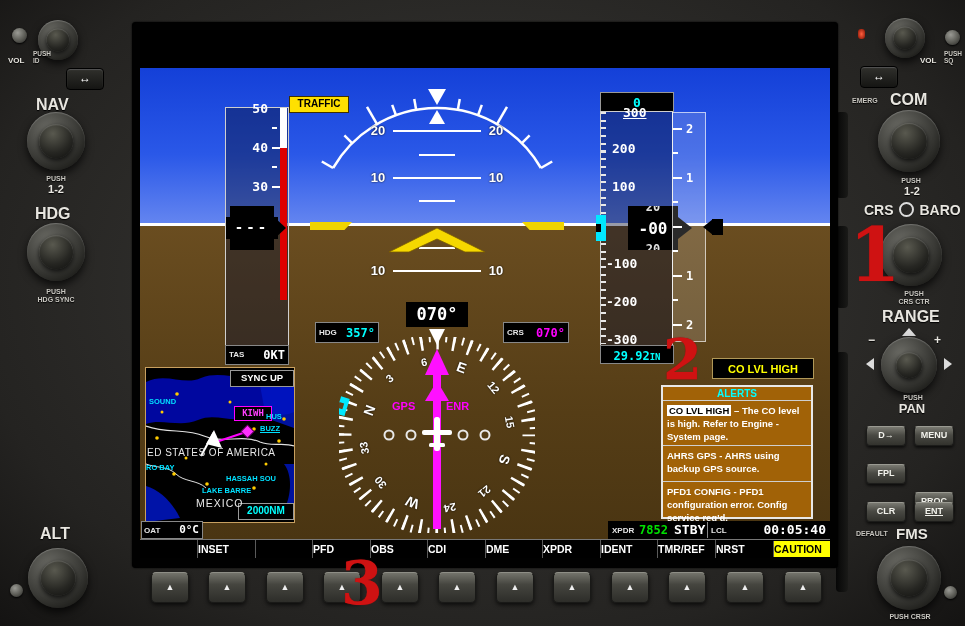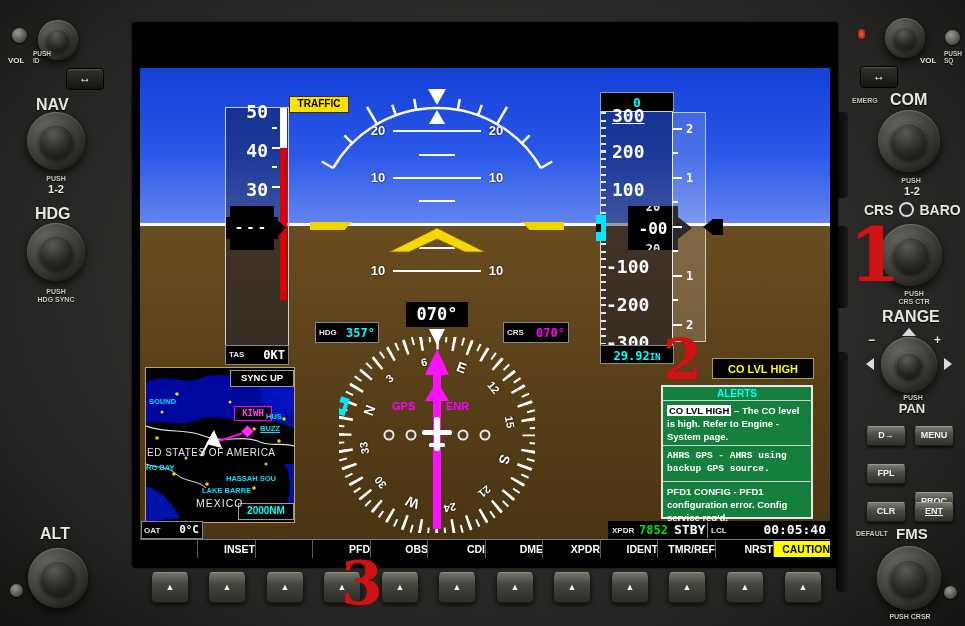--- a/index.html
+++ b/index.html
@@ -36,30 +36,30 @@
   #screen-frame{position:absolute;left:132px;top:22px;width:706px;height:546px;background:#020202;border-radius:4px;
         box-shadow:inset 0 0 10px #000, 0 0 2px #000;}
   #screen{position:absolute;left:140px;top:30px;width:690px;height:528px;background:#000;overflow:hidden;
         font-family:"Liberation Sans",sans-serif;}
   .mono{font-family:"DejaVu Sans Mono",monospace;font-weight:bold;}
   .lbl{color:#e6e6e6;font-size:8px;font-weight:bold;}
   .cyan{color:#00ffff;}.mag{color:#ff00ff;}.grn{color:#00e000;}.yel{color:#ffff00;}
   .pline{position:absolute;height:2px;background:#fff;}
   .pnum{position:absolute;width:22px;color:#fff;font-weight:bold;font-size:13px;text-align:center;text-shadow:0 0 2px #000;}
   .tape{position:absolute;background:rgba(10,16,48,.42);border:1px solid #cfcfcf;}
-  .tapenum{position:absolute;color:#fff;font-size:18px;}
+  .tapenum{position:absolute;color:#fff;font-size:13px;}
   .rose-label{position:absolute;left:50%;top:50%;width:26px;height:16px;margin:-8px 0 0 -13px;
         text-align:center;color:#fff;font-weight:bold;text-shadow:0 0 2px #000;}
   .mapcyan{position:absolute;color:#00e0ff;font-size:7.5px;font-weight:bold;}
   .mapwhite{position:absolute;color:#e8e8e8;font-size:10px;}
   .alert-item{padding:3px 4px 2px 4px;color:#fff;font-weight:bold;font-size:9.5px;line-height:13px;}
   .alert-item + .alert-item{border-top:1px solid #cfcfcf;}
   .alert-code-hl{background:#fff;color:#000;padding:0 2px;}
   .sk-slot{position:absolute;top:510px;height:18px;color:#fff;font-weight:bold;font-size:10.5px;
-        text-align:right;line-height:18px;border-left:1px solid #5a5a5a;}
+        text-align:left;line-height:18px;border-left:1px solid #5a5a5a;}
   .redmark{position:absolute;color:#cf1212;font-family:"DejaVu Serif",serif;font-weight:bold;z-index:99;text-shadow:0 0 1px #901010;}
   .tri-up{width:0;height:0;border-left:7px solid transparent;border-right:7px solid transparent;}
 </style>
 </head>
 <body>
 
 <div id="unit">
 
   <div class="screw" style="left:12px;top:28px;width:15px;height:15px;"></div>
   <div class="knob" style="left:38px;top:20px;width:40px;height:40px;">
@@ -243,21 +243,21 @@
         <span class="mono" style="position:absolute;right:3px;top:2px;color:#fff;font-size:12px;">0KT</span>
       </div>
     </div>
 
     <div>
       <div class="abs" style="left:460px;top:62px;width:72px;height:18px;background:#000;border:1px solid #999;text-align:center;">
         <span class="mono cyan" style="font-size:13px;line-height:17px;">0</span>
       </div>
       <div class="tape" style="left:460px;top:81px;width:71px;height:234px;"></div>
       <div class="abs" style="left:461px;top:82px;width:5px;height:232px;background:repeating-linear-gradient(180deg,#e8e8e8 0 2px,transparent 2px 7.7px);"></div>
-      <div class="tapenum mono" style="left:472px;top:75px;text-decoration:underline;">300</div>
+      <div class="tapenum mono" style="left:483px;top:75px;text-decoration:underline;">300</div>
       <div class="tapenum mono" style="left:472px;top:111px;">200</div>
       <div class="tapenum mono" style="left:472px;top:149px;">100</div>
       <div class="tapenum mono" style="left:466px;top:226px;">-100</div>
       <div class="tapenum mono" style="left:466px;top:264px;">-200</div>
       <div class="tapenum mono" style="left:466px;top:302px;">-300</div>
       <div class="abs" style="left:456px;top:185px;width:10px;height:26px;background:#00e8ff;"></div>
       <div class="abs" style="left:456px;top:194px;width:5px;height:8px;background:#000;"></div>
       <div class="abs" style="left:488px;top:176px;width:50px;height:44px;background:#000;overflow:hidden;text-align:center;">
         <span class="mono" style="position:absolute;left:0;right:0;top:-6px;color:#e0e0e0;font-size:12px;">20</span>
         <span class="mono" style="position:absolute;left:0;right:0;top:13px;color:#fff;font-size:16px;">-00</span>
@@ -373,27 +373,27 @@
       <div class="mapcyan" style="left:120px;top:44px;">HUS</div>
       <div class="mapcyan" style="left:114px;top:56px;text-decoration:underline;">BUZZ</div>
       <div class="mapwhite" style="left:1px;top:79px;width:148px;letter-spacing:0.5px;">ED STATES OF AMERICA</div>
       <div class="mapwhite" style="left:50px;top:129px;font-size:10.5px;letter-spacing:1px;">MEXICO</div>
     </div>
 
     <div class="abs" style="left:572px;top:328px;width:100px;height:19px;background:#000;border:1px solid #b09858;text-align:center;">
       <span class="yel" style="font-weight:bold;font-size:11px;line-height:19px;">CO LVL HIGH</span>
     </div>
 
-    <div class="abs" style="left:521px;top:355px;width:152px;height:134px;background:#15803d;border:2px solid #e8e8e8;box-sizing:border-box;">
+    <div class="abs" style="left:521px;top:355px;width:152px;height:134px;background:#a16207;border:2px solid #e8e8e8;box-sizing:border-box;">
       <div style="text-align:center;color:#00ffff;font-weight:bold;font-size:10px;border-bottom:1px solid #cfcfcf;padding:1px 0;">ALERTS</div>
       <div class="alert-item" style="min-height:37px;">
         <span class="alert-code-hl">CO LVL HIGH</span>
         <span>–  The CO level is high. Refer to Engine - System page.</span>
       </div>
-      <div class="alert-item" style="min-height:30px;font-family:Liberation Mono, monospace;">
+      <div class="alert-item" style="min-height:30px;">
         <span>AHRS GPS</span>
         <span>-  AHRS using backup GPS source.</span>
       </div>
       <div class="alert-item" style="min-height:34px;">
         <span>PFD1 CONFIG</span>
         <span>-  PFD1 configuration error. Config service req'd.</span>
       </div>
     </div>
 
     <div class="abs" style="left:1px;top:491px;width:60px;height:16px;background:#000;border:1px solid #888;">

